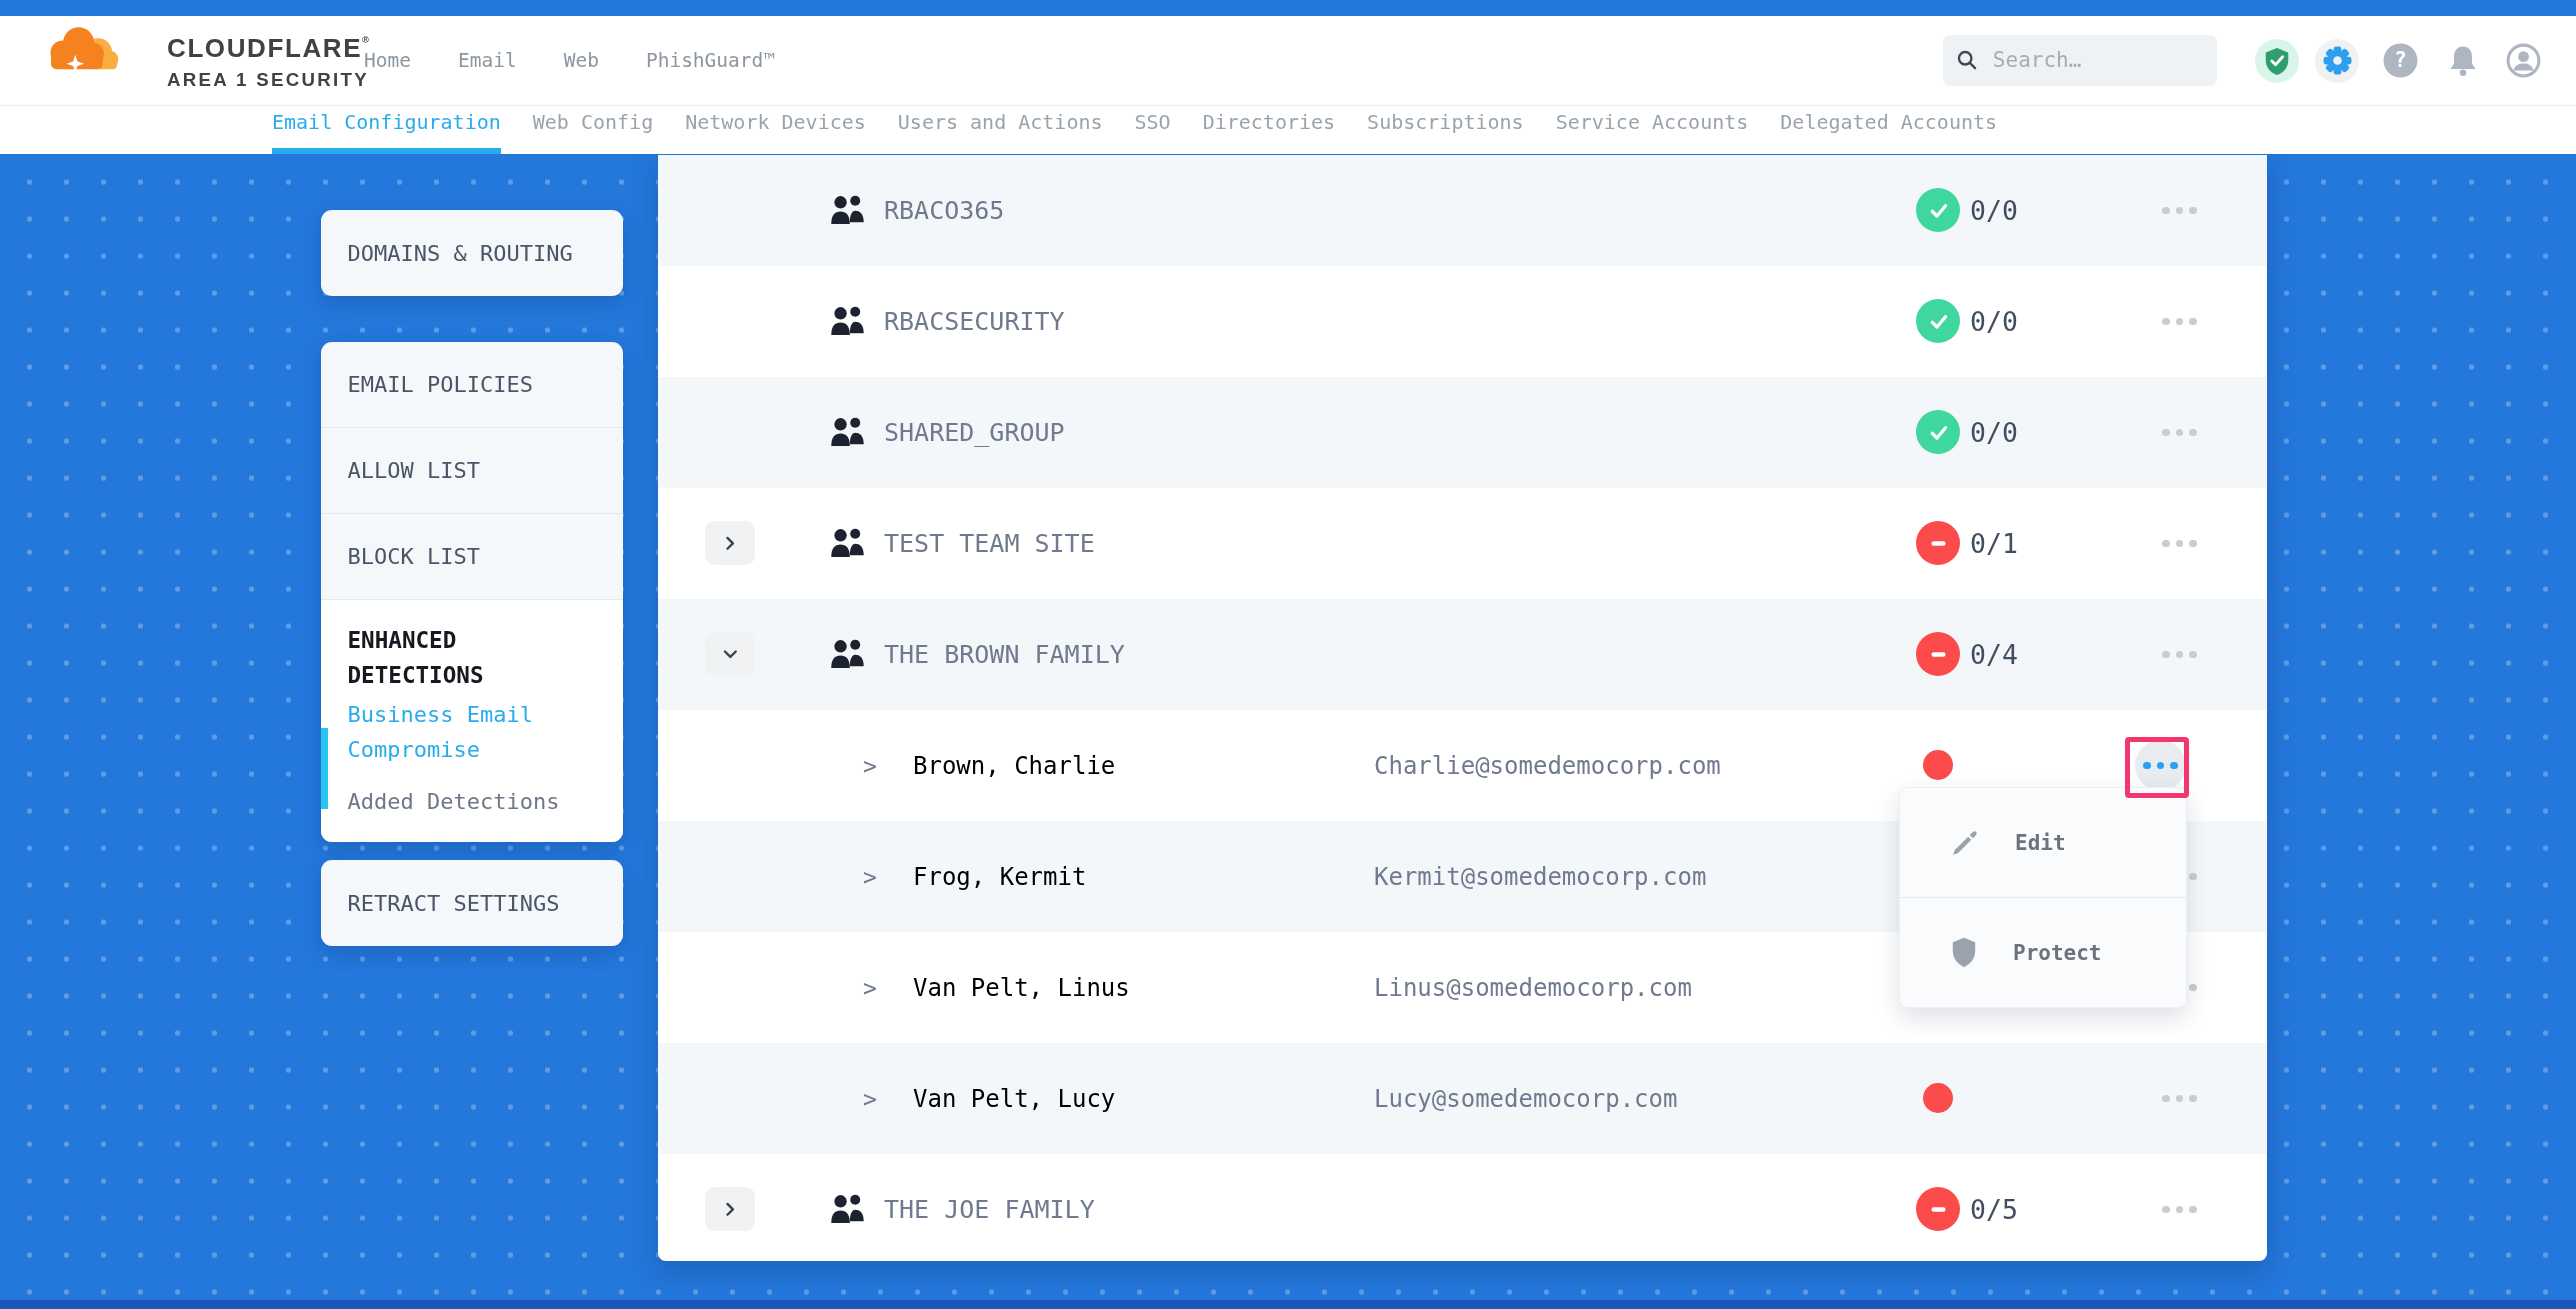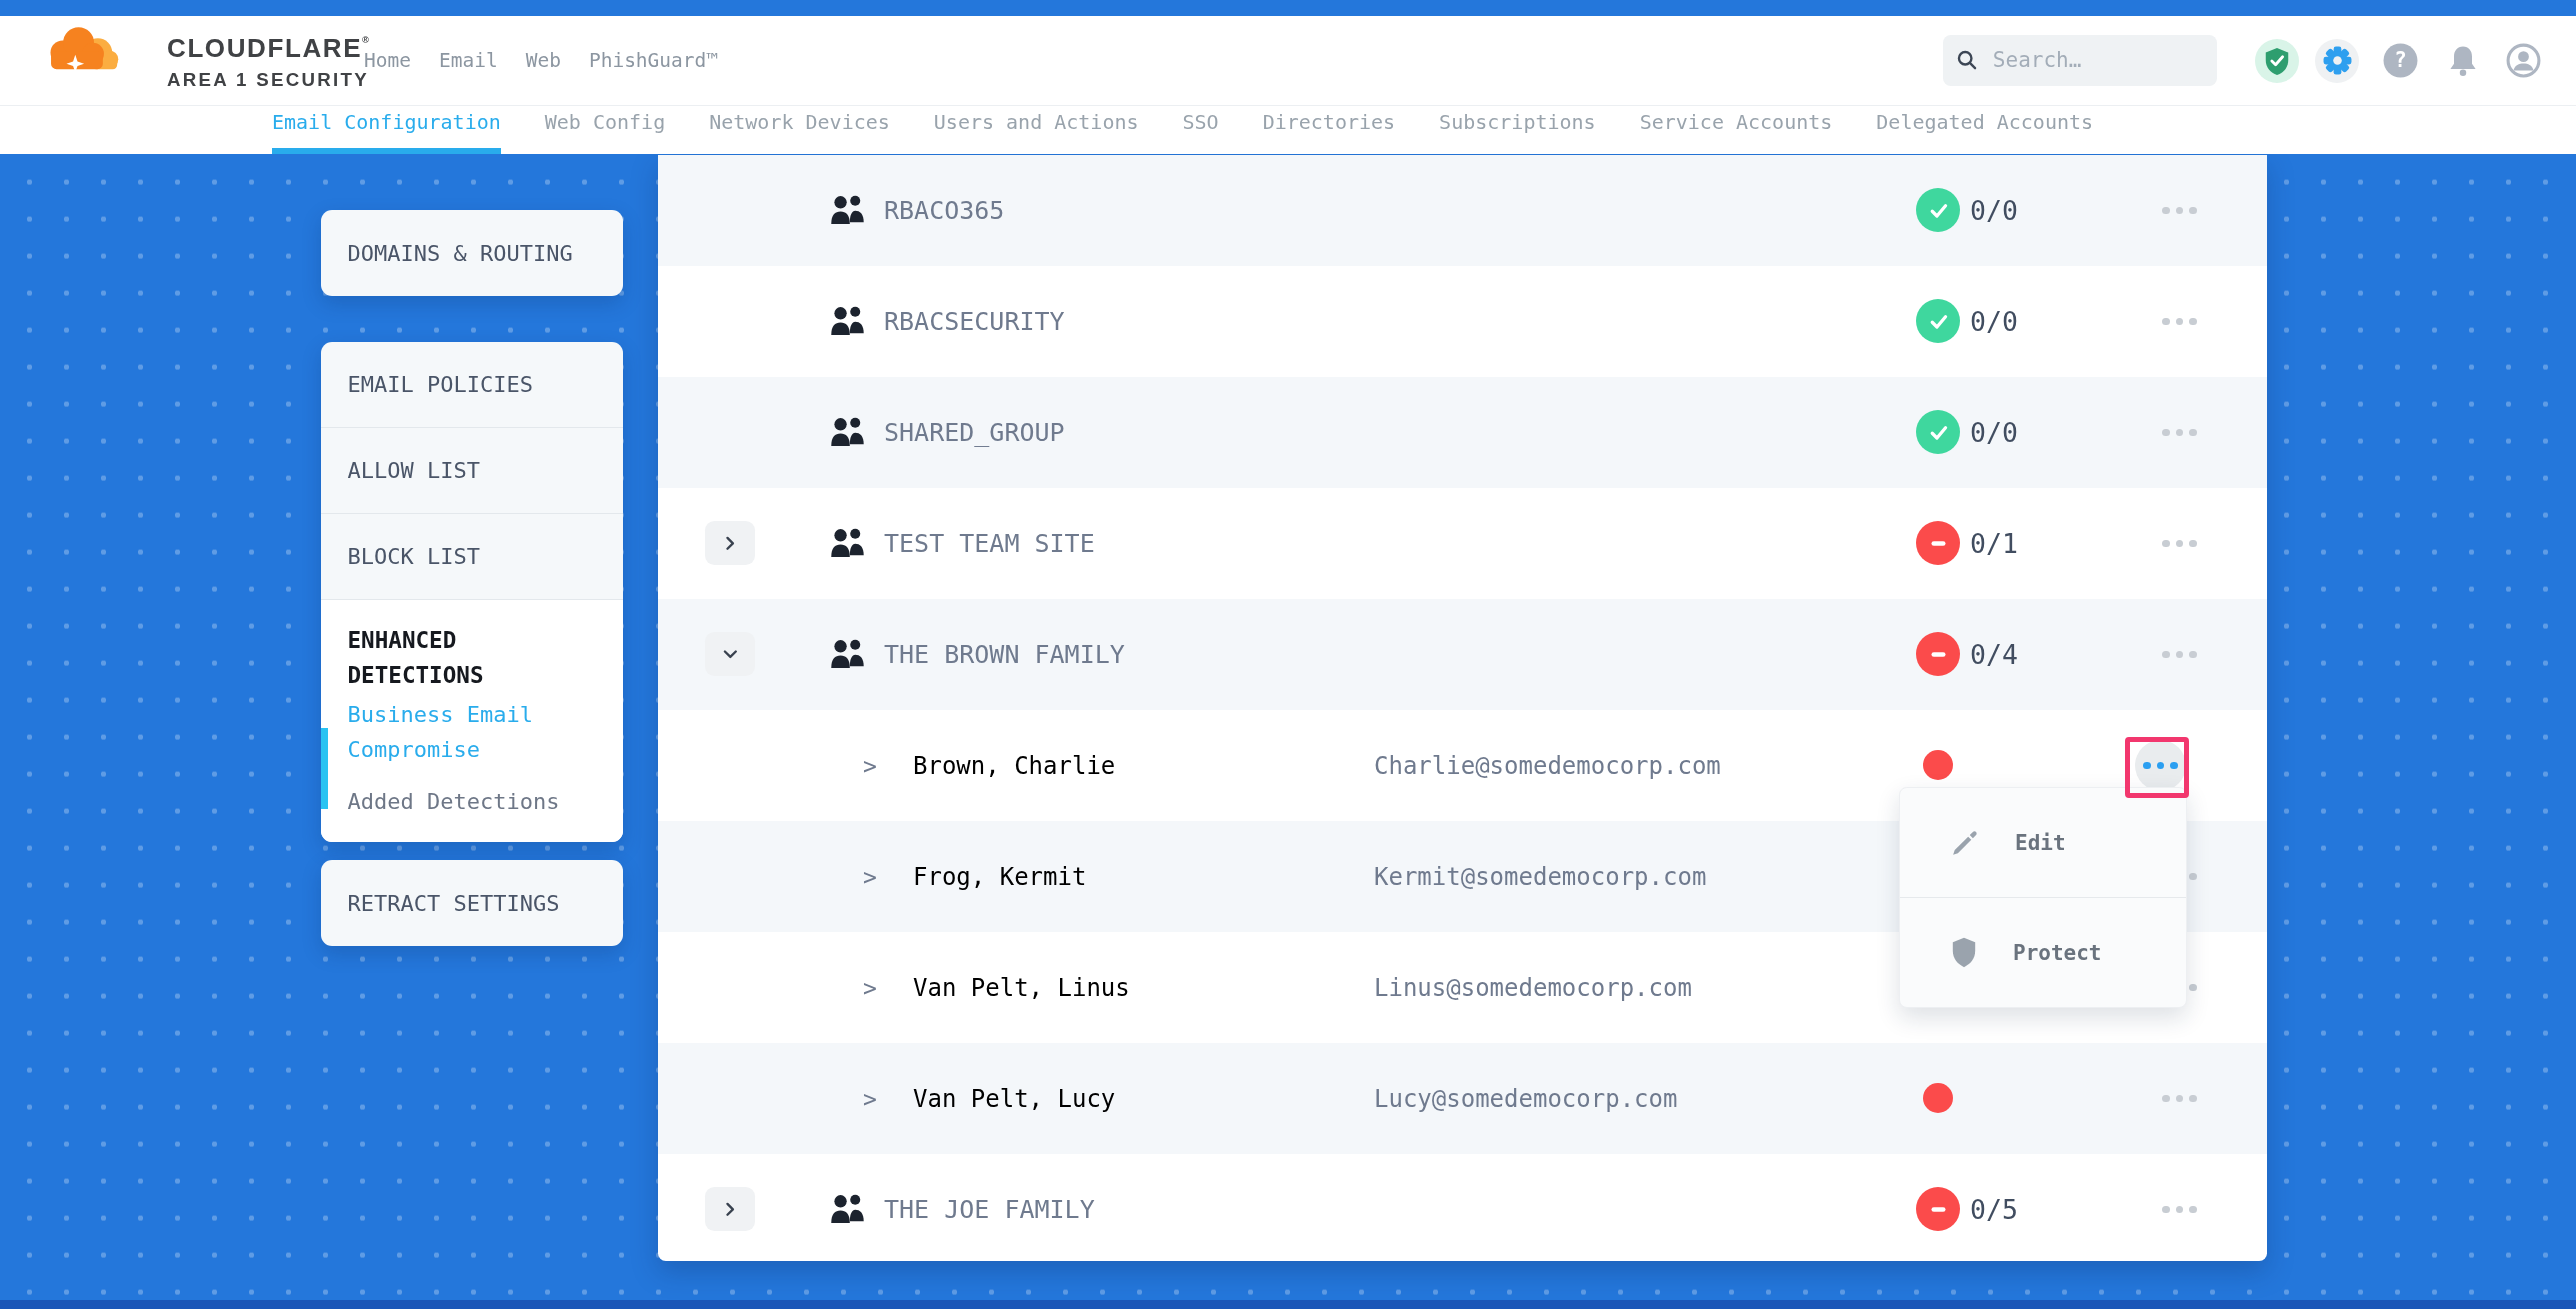--- a/index.html
+++ b/index.html
@@ -14,36 +14,36 @@
   .abs{position:absolute;}
 
   
   .header{left:0;top:16px;width:2576px;height:89px;background:#fff;border-bottom:0.8px solid #ECEFF2;z-index:30;}
   .logo-wrap{left:44px;top:4.7px;width:327px;height:79px;}
   .logo-cloud{left:0;top:3.1px;}
   .brand-text{left:123px;top:12.5px;font-family:"Liberation Sans",sans-serif;color:#404245;}
   .brand-main{font-size:26px;font-weight:bold;letter-spacing:1.6px;}
   .brand-mark{font-size:9.3px;vertical-align:14px;}
   .brand-sub{font-size:18.7px;font-weight:bold;letter-spacing:2.3px;margin-top:4.7px;}
-  .top-nav{left:364px;top:0;height:89px;display:flex;align-items:center;gap:28px;}
+  .top-nav{left:364px;top:0;height:89px;display:flex;align-items:center;gap:47px;}
   .top-nav a{font-size:19.5px;color:#8C96A1;text-decoration:none;}
   .search{left:1943px;top:18.7px;width:274px;height:51px;background:#EFF2F4;border-radius:7.8px;display:flex;align-items:center;padding:0 13px;box-sizing:border-box;}
   .search input{border:none;background:transparent;outline:none;font-family:inherit;font-size:21px;color:#4A5568;width:100%;margin-left:12.5px;}
   .search input::placeholder{color:#A3ADB8;}
   .hicon{top:22.6px;width:44px;height:44px;border-radius:50%;display:flex;align-items:center;justify-content:center;}
   .hicon.shield{left:2255px;background:#D9F4E8;}
   .hicon.gear{left:2315px;background:#EFF1F3;}
   .hicon.plain{background:transparent;}
   .hicon.help{left:2378px;}
   .hicon.bell{left:2441px;}
   .hicon.account{left:2501px;}
 
   
   .navbar{left:0;top:89px;width:2576px;height:65px;background:#fff;z-index:29;}
-  .tabs{position:absolute;left:272px;top:0;height:65px;display:flex;gap:44px;}
+  .tabs{position:absolute;left:272px;top:0;height:65px;display:flex;gap:32px;}
   .tab{position:relative;display:flex;align-items:center;font-size:20px;color:#99A3AC;cursor:pointer;}
   .tab.active{color:#29ACEC;}
   .tab.active::after{content:"";position:absolute;left:0;right:0;bottom:0;height:6.2px;background:#29ACEC;}
 
   
   .side-card{left:321px;width:302px;background:#F5F8FA;border-radius:11px;box-shadow:0 7.8px 20px rgba(10,40,90,.20);color:#4A5568;font-size:22px;overflow:hidden;z-index:10;}
   .sc1{top:210px;height:86px;}
   .sc2{top:342px;}
   .sc3{top:860px;height:86px;}
   .side-item{height:86px;display:flex;align-items:center;padding:0 26.5px;border-bottom:0.8px solid #E3E8EC;cursor:pointer;box-sizing:border-box;}

